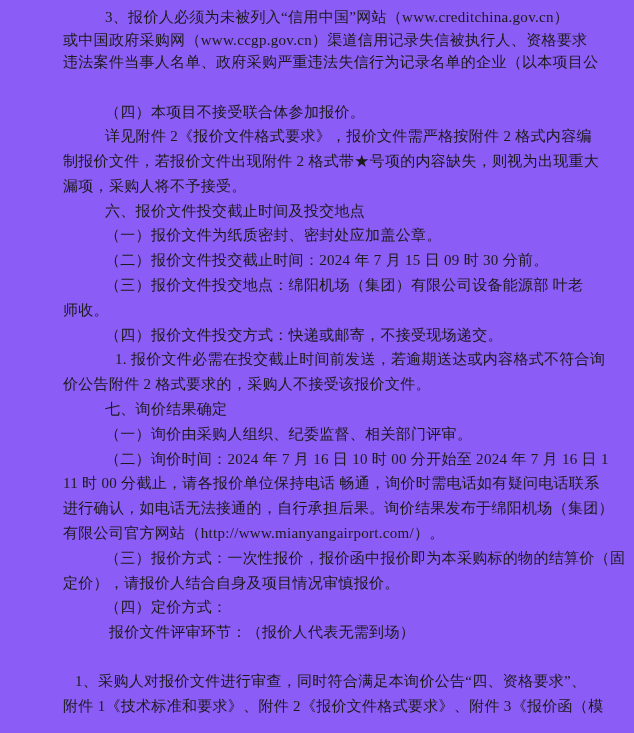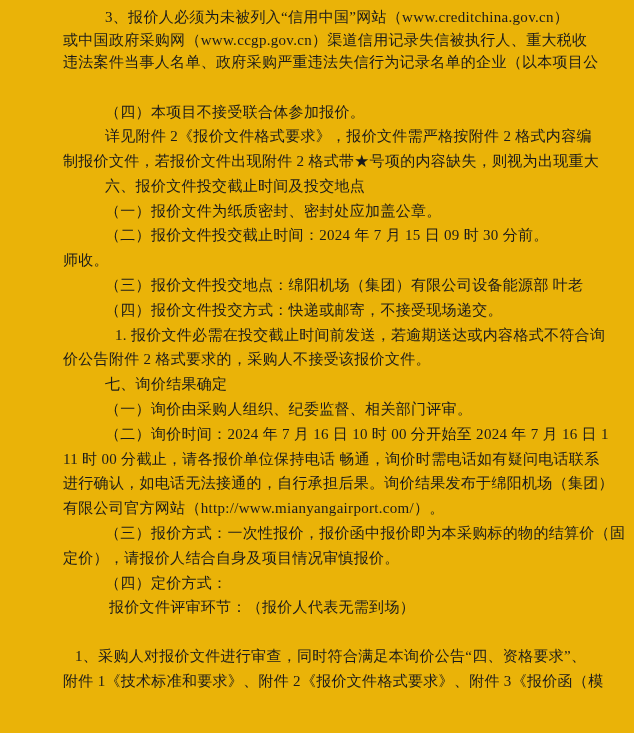--- a/index.html
+++ b/index.html
@@ -10,21 +10,21 @@
   body {
     width: 634px;
     height: 733px;
     overflow: hidden;
   }
   .page {
     box-sizing: border-box;
     width: 634px;
     height: 733px;
     padding: 6px 60px 0 63px;
-    background: #eab308;
+    background: #8b5cf6;
     font-family: "Liberation Serif", "DejaVu Serif", serif;
     font-size: 15px;
     color: #1b1b1b;
     letter-spacing: 0.3px;
     font-weight: 500;
   }
   .line {
     height: 24.8px;
     line-height: 24.8px;
     white-space: nowrap;
@@ -40,33 +40,34 @@
   .ind2 { padding-left: 42px; }   
   .indnum { padding-left: 52px; } 
   .ind3 { padding-left: 46px; }   
   .ind1 { padding-left: 12px; margin-top: 24px; }   
 </style>
 </head>
 <body>
 
 <div class="page">
   <div class="line tight ind2">3、报价人必须为未被列入“信用中国”网站（www.creditchina.gov.cn）</div>
-  <div class="line tight">或中国政府采购网（www.ccgp.gov.cn）渠道信用记录失信被执行人、重大税收</div>
+  <div class="line tight">或中国政府采购网（www.ccgp.gov.cn）渠道信用记录失信被执行人、资格要求</div>
   <div class="line tight">违法案件当事人名单、政府采购严重违法失信行为记录名单的企业（以本项目公</div>
 
   <div class="para-gap"></div>
 
   <div class="line ind2">（四）本项目不接受联合体参加报价。</div>
   <div class="line ind2">详见附件 2《报价文件格式要求》，报价文件需严格按附件 2 格式内容编</div>
   <div class="line">制报价文件，若报价文件出现附件 2 格式带★号项的内容缺失，则视为出现重大</div>
+  <div class="line">漏项，采购人将不予接受。</div>
   <div class="line ind2">六、报价文件投交截止时间及投交地点</div>
   <div class="line ind2">（一）报价文件为纸质密封、密封处应加盖公章。</div>
   <div class="line ind2">（二）报价文件投交截止时间：2024 年 7 月 15 日 09 时 30 分前。</div>
+  <div class="line ind2">（三）报价文件投交地点：绵阳机场（集团）有限公司设备能源部 叶老</div>
   <div class="line">师收。</div>
-  <div class="line ind2">（三）报价文件投交地点：绵阳机场（集团）有限公司设备能源部 叶老</div>
   <div class="line ind2">（四）报价文件投交方式：快递或邮寄，不接受现场递交。</div>
   <div class="line indnum">1. 报价文件必需在投交截止时间前发送，若逾期送达或内容格式不符合询</div>
   <div class="line">价公告附件 2 格式要求的，采购人不接受该报价文件。</div>
   <div class="line ind2">七、询价结果确定</div>
   <div class="line ind2">（一）询价由采购人组织、纪委监督、相关部门评审。</div>
   <div class="line ind2">（二）询价时间：2024 年 7 月 16 日 10 时 00 分开始至 2024 年 7 月 16 日 1</div>
   <div class="line">11 时 00 分截止，请各报价单位保持电话 畅通，询价时需电话如有疑问电话联系</div>
   <div class="line">进行确认，如电话无法接通的，自行承担后果。询价结果发布于绵阳机场（集团）</div>
   <div class="line">有限公司官方网站（http://www.mianyangairport.com/）。</div>
   <div class="line ind2">（三）报价方式：一次性报价，报价函中报价即为本采购标的物的结算价（固</div>

